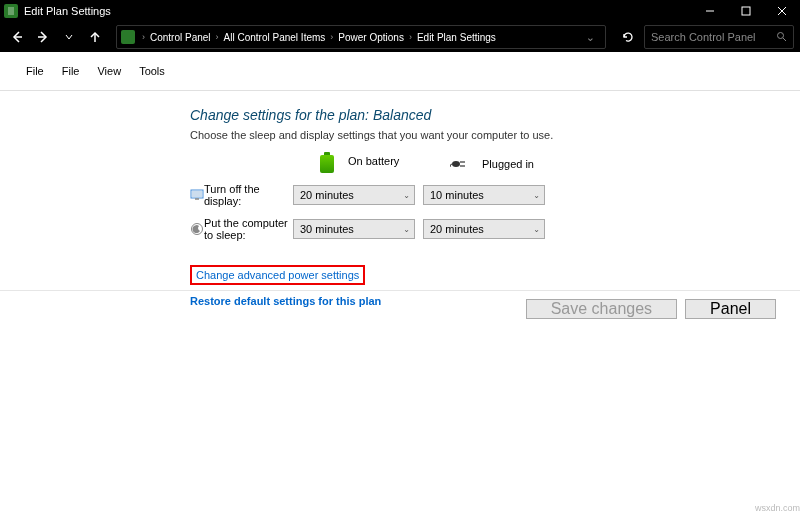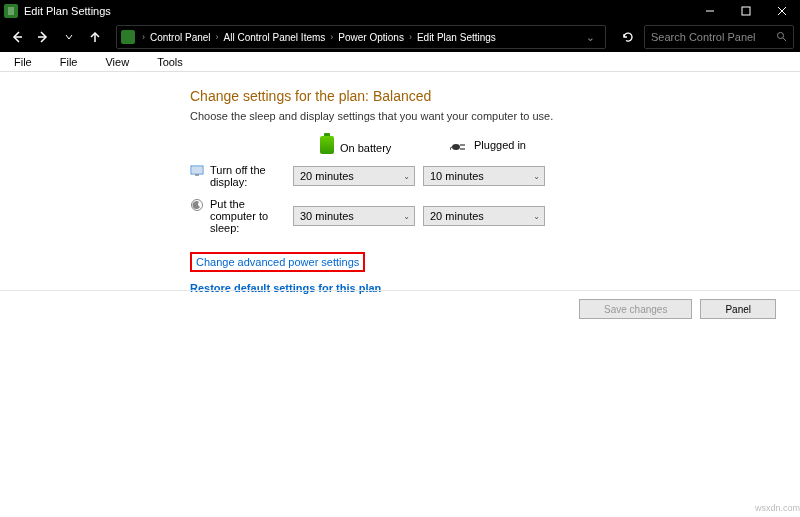--- a/index.html
+++ b/index.html
@@ -20,50 +20,50 @@
   .breadcrumb-wrap { flex: 1; display: flex; align-items: center; height: 24px; border: 1px solid #333; border-radius: 2px; margin: 0 6px; padding: 0 4px; }
   .bc-icon { width: 14px; height: 14px; background: #2a7a2a; border-radius: 2px; margin-right: 4px; }
   .bc-chevron { color: #999; padding: 0 3px; font-size: 9px; }
   .bc-item { color: #fff; padding: 0 2px; font-size: 10px; }
   .bc-drop { color: #888; padding: 0 6px; }
   .refresh { width: 24px; display: flex; align-items: center; justify-content: center; }
   .searchbox { width: 150px; height: 24px; background: #000; border: 1px solid #333; border-radius: 2px; display: flex; align-items: center; padding: 0 6px; color: #888; justify-content: flex-end; }
   .searchbox span:first-child { flex: 1; font-size: 11px; color: #888; }
 
   
-  .menubar { height: 20px; background: #fff; border-bottom: 1px solid #e0e0e0; display: flex; align-items: center; padding: 0 6px; gap: 12px; }
+  .menubar { height: 39px; background: #fff; border-bottom: 1px solid #e0e0e0; display: flex; align-items: center; padding: 0 18px; gap: 2px; }
   .menu-item { padding: 2px 8px; font-size: 11px; }
 
   
   .content { padding: 16px 24px 0 190px; }
-  .page-title { color: #a16207; font-size: 14px; font-weight: 400; margin-bottom: 6px; }
+  .page-title { color: #0c4a6e; font-size: 14px; font-weight: 400; margin-bottom: 6px; font-style: italic; }
   .page-desc { font-size: 11px; color: #333; margin-bottom: 14px; }
 
   .header-row { display: flex; align-items: center; margin-bottom: 10px; padding-left: 130px; }
-  .header-col { display: flex; align-items: flex-end; gap: 6px; width: 130px; }
+  .header-col { display: flex; align-items: flex-start; gap: 14px; width: 130px; }
   .battery-icon { width: 14px; height: 18px; background: linear-gradient(#6c0, #390); border-radius: 2px; position: relative; }
   .battery-icon::before { content: ""; position: absolute; top: -3px; left: 4px; width: 6px; height: 3px; background: #390; border-radius: 1px 1px 0 0; }
   .plug-icon { width: 18px; height: 10px; position: relative; }
   .plug-icon svg { display: block; }
 
   .setting-row { display: flex; align-items: center; margin-bottom: 10px; }
-  .setting-label { display: flex; align-items: flex-start; gap: 6px; width: 103px; font-size: 11px; }
+  .setting-label { display: flex; align-items: center; width: 103px; font-size: 11px; }
   .row-icon { width: 14px; height: 14px; display: flex; align-items: center; justify-content: center; }
   .dropdown { width: 122px; height: 20px; background: #e8e8e8; border: 1px solid #aaa; display: flex; align-items: center; padding: 0 4px 0 6px; font-size: 11px; margin-right: 8px; }
   .dropdown span:first-child { flex: 1; }
   .dd-chevron { color: #555; font-size: 8px; }
 
-  .links { margin-top: 18px; }
+  .links { margin-top: 24px; }
   .link-highlight { display: inline-block; border: 2px solid #e00; padding: 2px 4px; }
   .link { color: #0066cc; font-size: 11px; cursor: pointer; }
   .link-row2 { margin-top: 10px; padding-left: 0; font-weight: bold; }
 
   
   .footer { position: absolute; left: 0; right: 0; top: 290px; border-top: 1px solid #e6e6e6; padding: 8px 24px 0 0; display: flex; justify-content: flex-end; gap: 8px; }
-  .btn { min-width: 62px; height: 20px; background: #e8e8e8; border: 1px solid #aaa; font-size: 10px; display: flex; align-items: center; justify-content: center; padding: 0 24px; }
+  .btn { min-width: 62px; height: 20px; background: #e8e8e8; border: 1px solid #aaa; font-size: 16px; display: flex; align-items: center; justify-content: center; padding: 0 24px; }
   .btn.disabled { color: #999; }
 
   .watermark { position: absolute; bottom: 4px; right: 0; font-size: 9px; color: #bbb; }
 </style>
 </head>
 <body>
 
 <div class="titlebar">
   <div class="app-icon">
     <svg width="8" height="10" viewBox="0 0 8 10">

